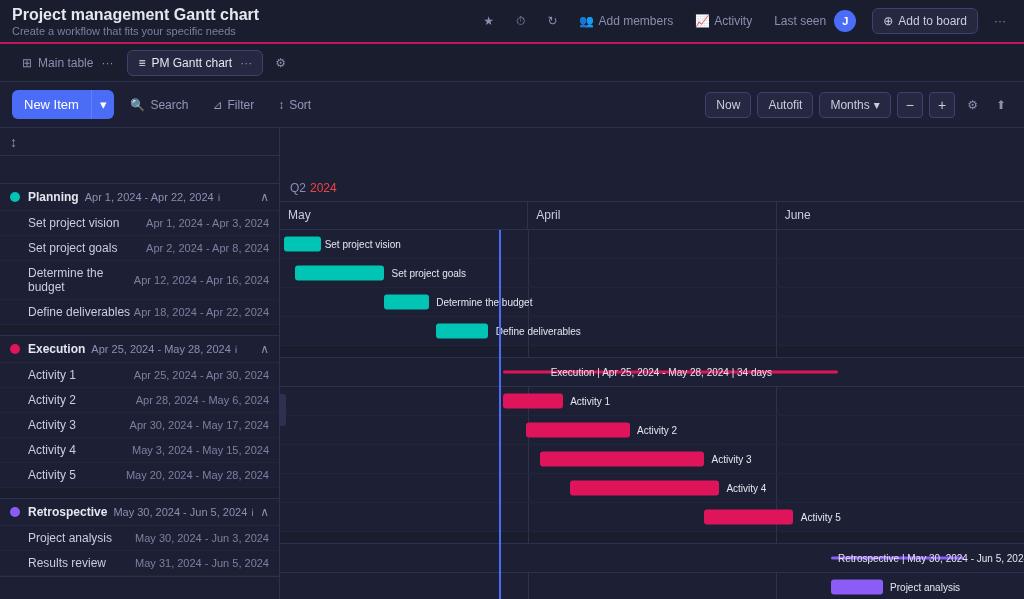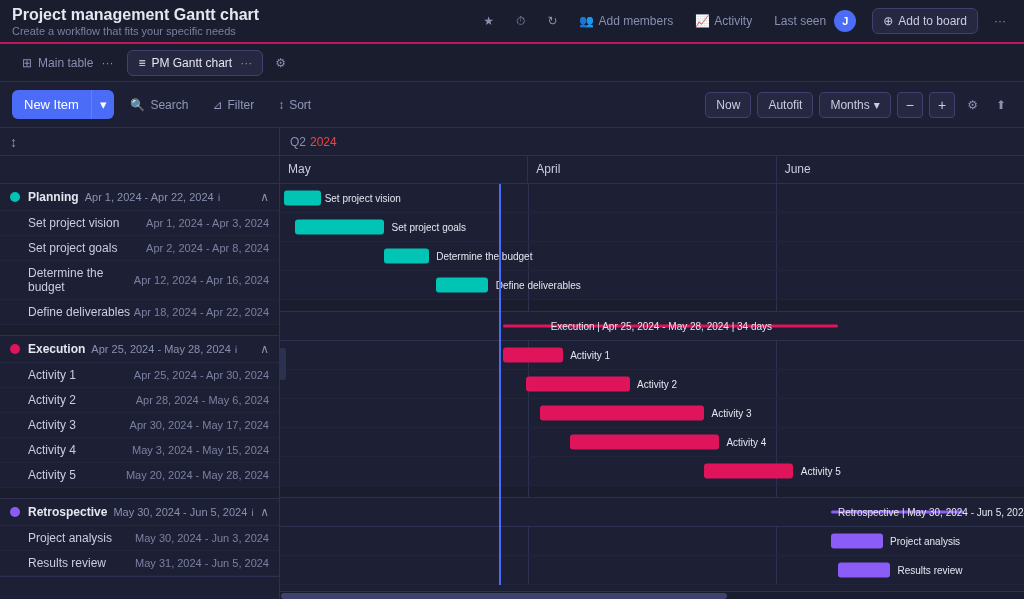--- a/index.html
+++ b/index.html
@@ -210,21 +210,21 @@
       <div class="task-row">
         <span class="task-name">Results review</span>
         <span class="task-dates">May 31, 2024 - Jun 5, 2024</span>
       </div>
     </div>
   </div>
 
   <div style="flex:1;overflow-x:hidden;overflow-y:hidden;position:relative;background:#1d2035;">
     <div style="position:relative;width:100%;height:100%;">
 
-      <div style="height:28px;border-bottom:1px solid #2d3150;display:flex;align-items:center;padding:0 10px;background:#1d2035;">
+      <div style="height:28px;border-bottom:1px solid #2d3150;display:flex;align-items:center;padding:0 10px;background:#1d2035;margin-top:46px;">
         <span style="font-size:12px;color:#8890b0;">Q2</span>
         <span style="font-size:12px;color:#ef4444;margin-left:4px;">2024</span>
       </div>
 
       <div style="height:28px;border-bottom:1px solid #2d3150;display:flex;background:#1d2035;position:relative;">
         <div style="flex:1;padding:6px 8px;font-size:12px;color:#c8cde0;border-right:1px solid #2d3150;">
           <span>May</span>
         </div>
         <div style="flex:1;padding:6px 8px;font-size:12px;color:#c8cde0;border-right:1px solid #2d3150;">
           <span>April</span>

